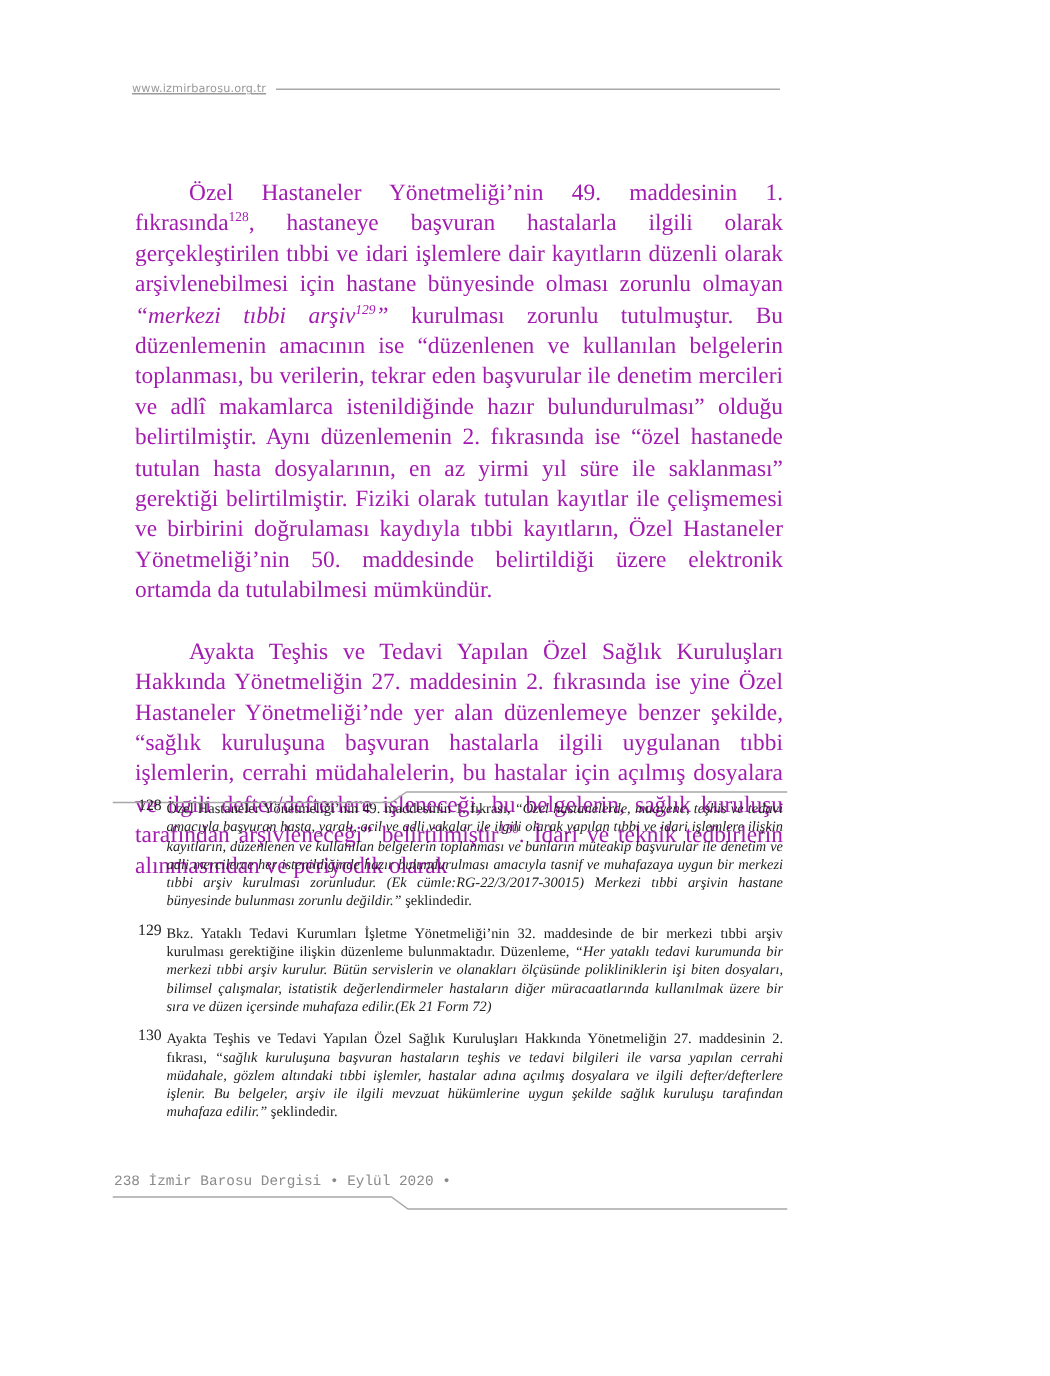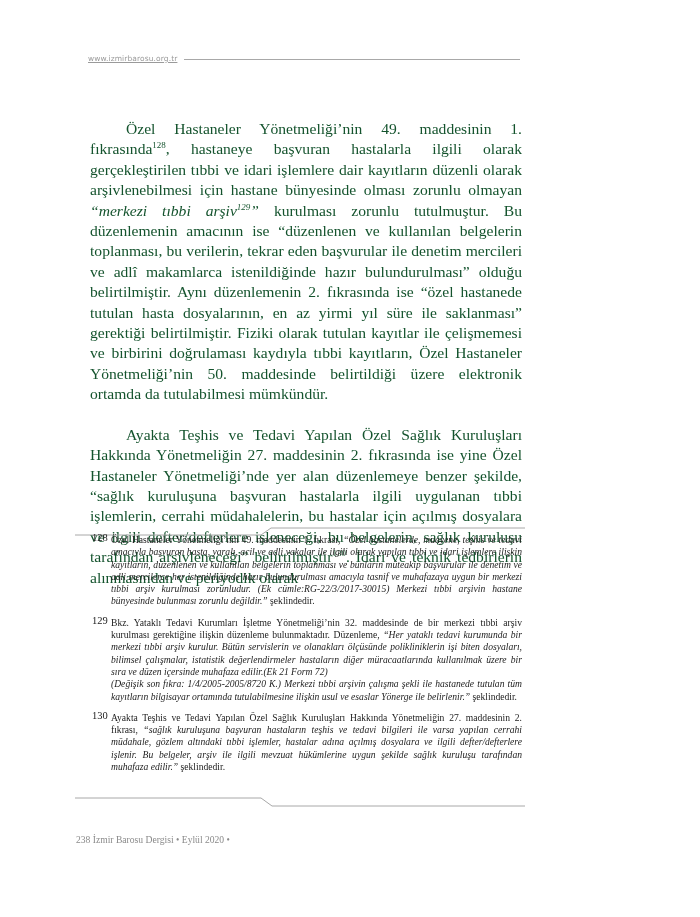--- a/index.html
+++ b/index.html
@@ -1,36 +1,36 @@
 <!DOCTYPE html>
 <html><head>
 <meta charset="utf-8">
 <style>
   html, body { margin:0; padding:0; background:#ffffff; }
   body { width:700px; height:917px; position:relative; overflow:hidden; }
   .header { position:absolute; left:88px; top:53px; width:432px; height:14px; }
   .header-url { position:absolute; left:0; top:0; font-family:"DejaVu Sans", sans-serif; font-size:7.5px; color:#9a9a9a; letter-spacing:0.1px; background:#fff; padding-right:2px; line-height:12px;text-decoration:underline; }
   .header-line { position:absolute; left:96px; right:0; top:6px; border-top:1px solid #a8a8a8; }
 
-  .body-text { position:absolute; left:90px; top:119px; width:432px; font-family:"Liberation Serif", serif; font-size:15.6px; line-height:20.4px; color:#14532d; text-align:justify; }
+  .body-text { position:absolute; left:90px; top:119px; width:432px; font-family:"Liberation Serif", serif; font-size:15.6px; line-height:20.4px; color:#a21caf; text-align:justify; }
   .body-text p { margin:0; text-indent:36px; }
   .body-text p + p { margin-top:20px; }
   .body-text sup { font-size:9px; line-height:0; vertical-align:6px; }
   .body-text em { font-style:italic; }
 
   .fn-divider { position:absolute; left:75px; top:524px; width:450px; height:14px; }
 
   .footnotes { position:absolute; left:92px; top:534px; width:430px; font-family:"Liberation Serif", serif; font-size:9.6px; line-height:12.3px; color:#222; text-align:justify; }
   .fn { position:relative; padding-left:19px; margin-bottom:9px; }
   .fn-num { position:absolute; left:0; top:-2px; font-size:10.5px; color:#222; }
   .fn em { font-style:italic; }
   .fn .block { display:block; }
 
   .footer-line { position:absolute; left:75px; top:794px; width:450px; height:16px; }
-  .footer-text { position:absolute; left:76px; top:834px; font-family:Liberation Serif, serif; font-size:9.6px; color:#8a8a8a; line-height:12px; }
+  .footer-text { position:absolute; left:76px; top:782px; font-family:Liberation Mono, monospace; font-size:9.6px; color:#8a8a8a; line-height:12px; }
 </style>
 </head>
 <body>
 
 <div class="header">
   <span class="header-url">www.izmirbarosu.org.tr</span>
   <div class="header-line"></div>
 </div>
 
 <div class="body-text">
@@ -43,21 +43,20 @@
 </svg>
 
 <div class="footnotes">
   <div class="fn">
     <span class="fn-num">128</span>
     <span>Özel Hastaneler Yönetmeliği’nin 49. maddesinin 1. fıkrası, </span><em>“Özel hastanelerde, muayene, teşhis ve tedavi amacıyla başvuran hasta, yaralı, acil ve adli vakalar ile ilgili olarak yapılan tıbbi ve idari işlemlere ilişkin kayıtların, düzenlenen ve kullanılan belgelerin toplanması ve bunların müteakip başvurular ile denetim ve adli mercilerce her istenildiğinde hazır bulundurulması amacıyla tasnif ve muhafazaya uygun bir merkezi tıbbi arşiv kurulması zorunludur. (Ek cümle:RG-22/3/2017-30015) Merkezi tıbbi arşivin hastane bünyesinde bulunması zorunlu değildir.”</em><span> şeklindedir.</span>
   </div>
   <div class="fn">
     <span class="fn-num">129</span>
     <span>Bkz. Yataklı Tedavi Kurumları İşletme Yönetmeliği’nin 32. maddesinde de bir merkezi tıbbi arşiv kurulması gerektiğine ilişkin düzenleme bulunmaktadır. Düzenleme, </span><em>“Her yataklı tedavi kurumunda bir merkezi tıbbi arşiv kurulur. Bütün servislerin ve olanakları ölçüsünde polikliniklerin işi biten dosyaları, bilimsel çalışmalar, istatistik değerlendirmeler hastaların diğer müracaatlarında kullanılmak üzere bir sıra ve düzen içersinde muhafaza edilir.(Ek 21 Form 72)</em>
-    <span class="block"><em>(Değişik son fıkra: 1/4/2005-2005/8720 K.) Merkezi tıbbi arşivin çalışma şekli ile hastanede tutulan tüm kayıtların bilgisayar ortamında tutulabilmesine ilişkin usul ve esaslar Yönerge ile belirlenir.”</em><span> şeklindedir.</span></span>
   </div>
   <div class="fn">
     <span class="fn-num">130</span>
     <span>Ayakta Teşhis ve Tedavi Yapılan Özel Sağlık Kuruluşları Hakkında Yönetmeliğin 27. maddesinin 2. fıkrası, </span><em>“sağlık kuruluşuna başvuran hastaların teşhis ve tedavi bilgileri ile varsa yapılan cerrahi müdahale, gözlem altındaki tıbbi işlemler, hastalar adına açılmış dosyalara ve ilgili defter/defterlere işlenir. Bu belgeler, arşiv ile ilgili mevzuat hükümlerine uygun şekilde sağlık kuruluşu tarafından muhafaza edilir.”</em><span> şeklindedir.</span>
   </div>
 </div>
 
 <svg class="footer-line" width="450" height="16" viewBox="0 0 450 16">
   <polyline points="0,4 186,4 197,12 450,12" fill="none" stroke="#a8a8a8" stroke-width="1"></polyline>
 </svg>

